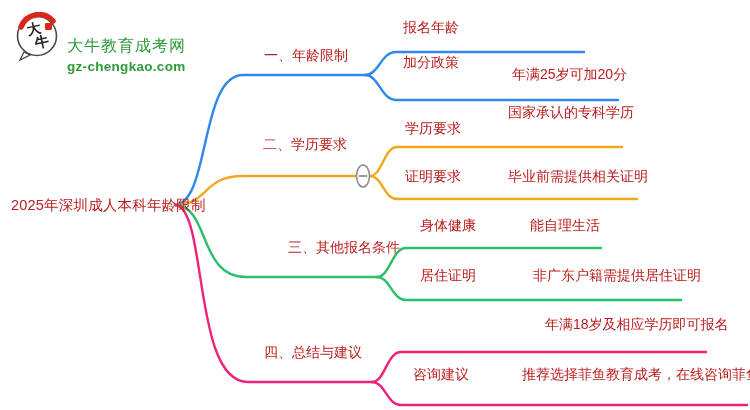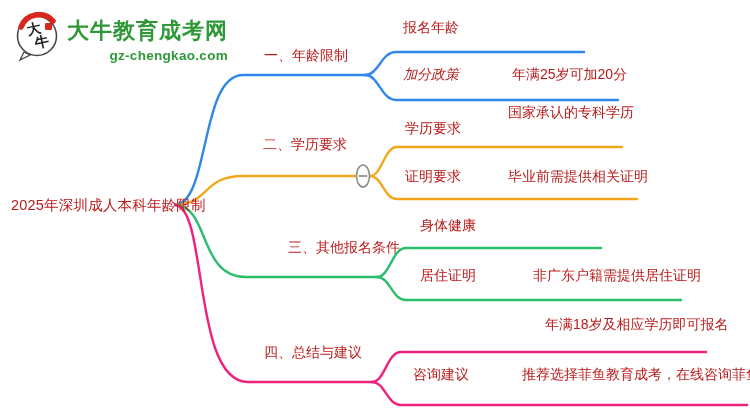--- a/index.html
+++ b/index.html
@@ -12,22 +12,22 @@
   svg.wires{position:absolute;left:0;top:0;pointer-events:none;}
   .node{
     position:absolute;color:#b91c1c;font-size:14px;line-height:19px;
     white-space:nowrap;cursor:default;
   }
   .central{font-size:14.5px;font-weight:500;letter-spacing:0.2px;}
   .branch-label{font-size:14px;}
   .logo{position:absolute;left:14px;top:12px;display:flex;align-items:flex-start;}
   .logo-badge{position:relative;width:48px;height:50px;flex:0 0 auto;}
   .logo-text{margin-left:5px;padding-top:4px;}
-  .logo-name{font-size:22px;font-weight:bold;letter-spacing:1px;}
-  .logo-site{font-size:13.5px;font-weight:bold;letter-spacing:0.3px;margin-top:2px;text-align:right;}
+  .logo-name{font-size:16px;font-weight:normal;letter-spacing:1px;margin-top:20px;}
+  .logo-site{font-size:13.5px;font-weight:bold;letter-spacing:0.3px;margin-top:2px;}
   .toggle-hit{position:absolute;left:355px;top:163px;width:17px;height:26px;cursor:pointer;}
 </style>
 </head>
 <body>
 
 <div class="stage">
 
   <svg class="wires" width="750" height="410" viewBox="0 0 750 410">
     <g fill="none" stroke-width="2.4" stroke-linecap="round">
 
@@ -74,29 +74,30 @@
   <div class="node central" style="left:11px;top:196px;">2025年深圳成人本科年龄限制</div>
 
   <div class="node branch-label" style="left:263px;top:135px;">二、学历要求</div>
   <div class="node branch-label" style="left:264px;top:46px;">一、年龄限制</div>
   <div class="node branch-label" style="left:264px;top:238px;margin-left:24px;">三、其他报名条件</div>
   <div class="node branch-label" style="left:264px;top:343px;">四、总结与建议</div>
 
   <div class="toggle-hit"></div>
 
   <div class="node" style="left:403px;top:18px;">报名年龄</div>
-  <div class="node" style="left:403px;top:65px;font-style:italic;">加分政策</div>
+  <div class="node" style="left:403px;top:53px;">加分政策</div>
   <div class="node" style="left:512px;top:65px;">年满25岁可加20分</div>
 
   <div class="node" style="left:405px;top:119px;">学历要求</div>
   <div class="node" style="left:508px;top:103px;">国家承认的专科学历</div>
   <div class="node" style="left:405px;top:167px;">证明要求</div>
   <div class="node" style="left:508px;top:167px;">毕业前需提供相关证明</div>
 
   <div class="node" style="left:420px;top:216px;">身体健康</div>
+  <div class="node" style="left:530px;top:216px;">能自理生活</div>
   <div class="node" style="left:420px;top:266px;">居住证明</div>
   <div class="node" style="left:533px;top:266px;">非广东户籍需提供居住证明</div>
 
   <div class="node" style="left:545px;top:315px;">年满18岁及相应学历即可报名</div>
   <div class="node" style="left:413px;top:365px;">咨询建议</div>
   <div class="node" style="left:522px;top:365px;">推荐选择菲鱼教育成考，在线咨询菲鱼老师</div>
 
 </div>
 
 </body></html>

